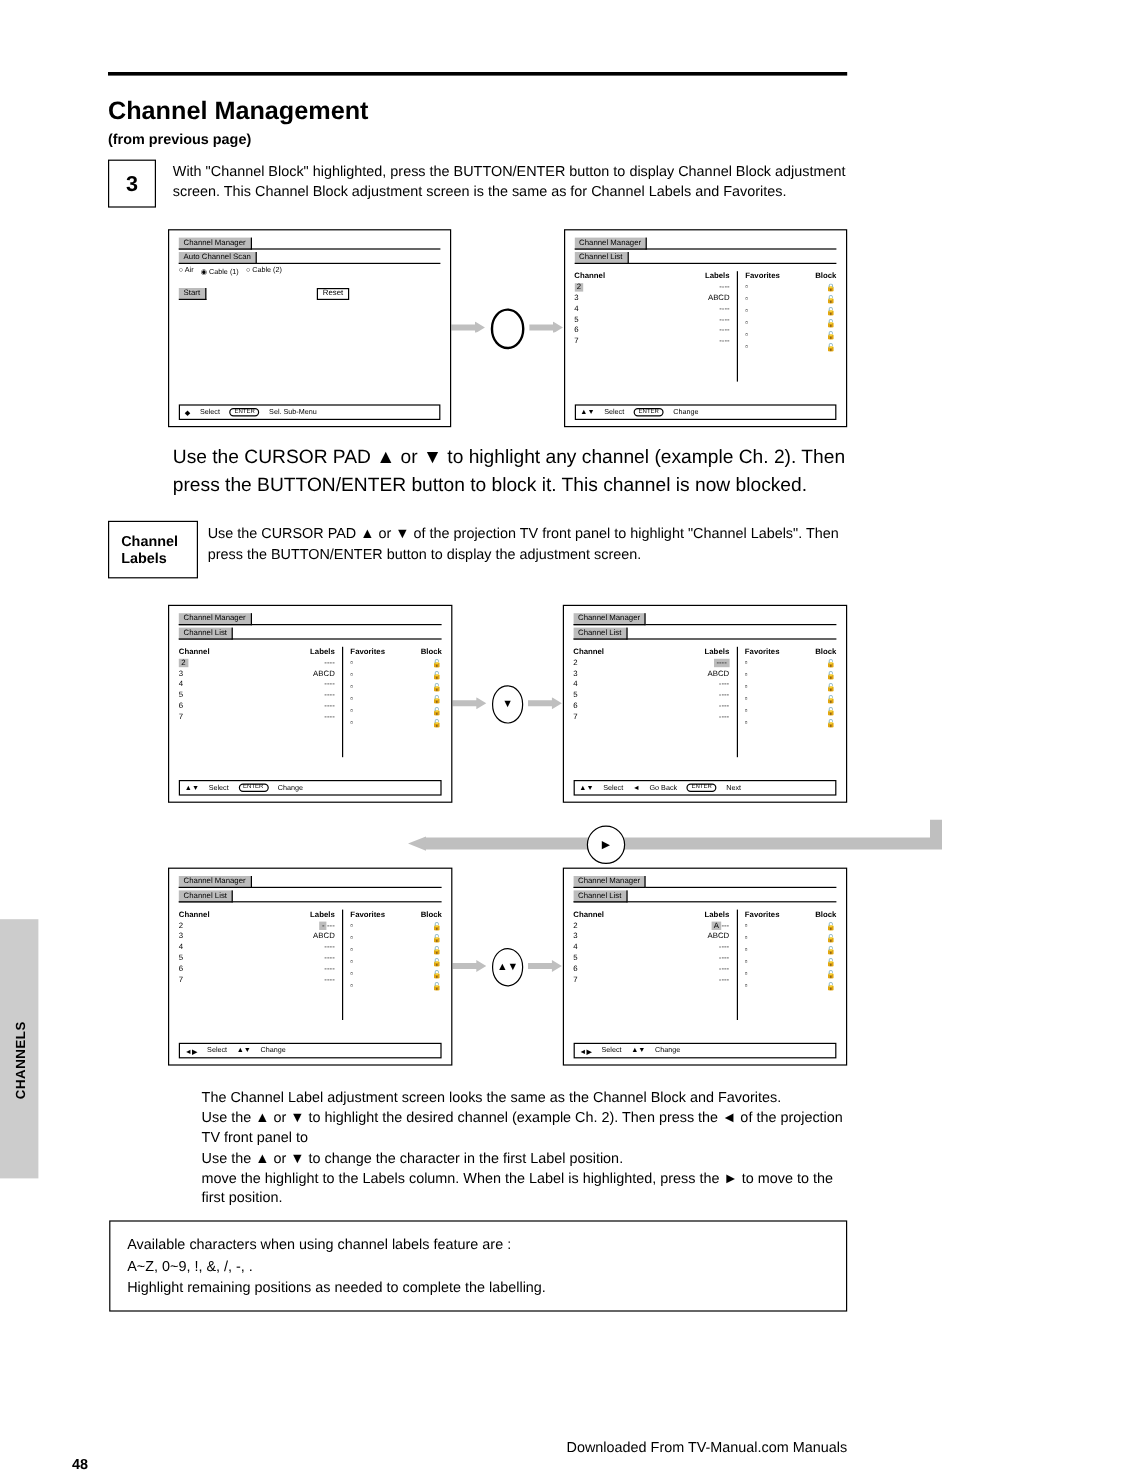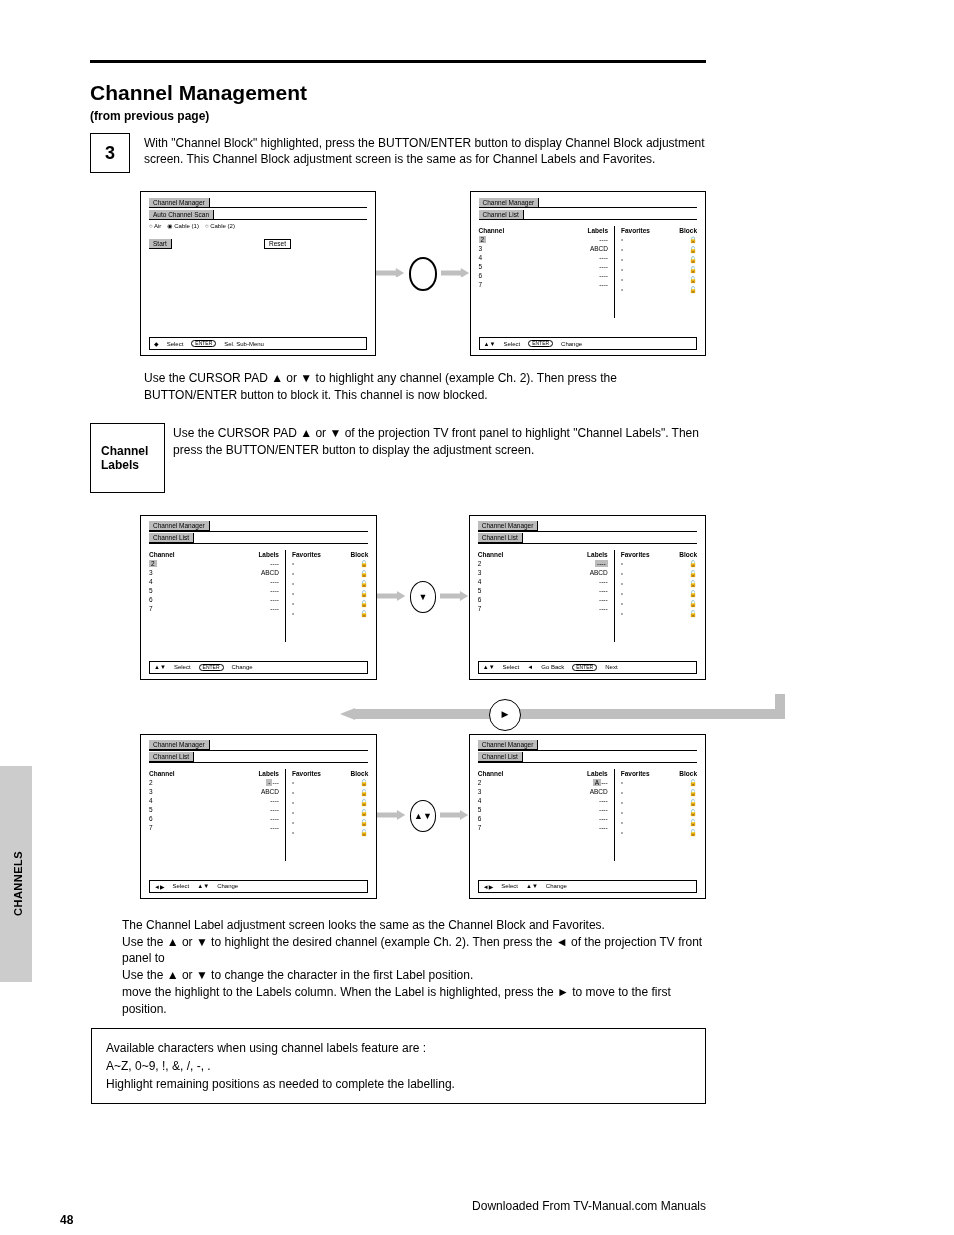--- a/index.html
+++ b/index.html
@@ -23,24 +23,24 @@
   .scr .bar{height:9px;border-bottom:1px solid #000;margin-bottom:2px;display:flex;align-items:center;}
   .scr .hl{background:#bcbcbc;display:inline-block;padding:0 4px;height:9px;line-height:9px;border:1px solid #000;border-top:none;border-left:none;}
   .scr .t2{font-size:6px;margin-top:2px;display:flex;gap:6px;align-items:center;}
   .scr .body{display:flex;margin-top:6px;height:92px;}
   .scr .left{width:63%;padding-right:6px;}
   .scr .right{width:37%;border-left:1px solid #000;padding-left:6px;}
   .scr .line{display:flex;justify-content:space-between;padding:1px 0;}
   .scr .pb{background:#bcbcbc;padding:0 2px;}
   .scr .ftr{position:absolute;left:8px;right:8px;bottom:5px;border:1px solid #000;height:11px;display:flex;align-items:center;padding:0 4px;gap:8px;font-size:6px;}
   .scr .pill{border:1px solid #000;border-radius:4px;padding:0 3px;font-size:5px;line-height:1;}
-  .note-para{font-size:12px;line-height:1.45;margin:6px 0 0 54px;max-width:720px;}
-  .leftlabel{display:inline-block;border:1px solid #000;font-weight:bold;padding:20px 10px;margin-right:8px;vertical-align:top;font-size:12px;}
+  .note-para{font-size:16px;line-height:1.45;margin:6px 0 0 54px;max-width:720px;}
+  .leftlabel{display:inline-block;border:1px solid #000;font-weight:bold;padding:9px 10px;margin-right:8px;vertical-align:top;font-size:12px;}
   .inlineflex{display:flex;align-items:flex-start;margin-top:18px;}
-  .hint{font-size:12px;line-height:1.4;margin-top:18px;margin-left:32px;max-width:740px;}
+  .hint{font-size:12px;line-height:1.4;margin-top:18px;margin-left:78px;max-width:740px;}
   .bigbox{border:1px solid #000;margin:10px 0 0 1px;padding:10px 14px;font-size:12px;line-height:1.5;}
   .pagenum{position:absolute;left:60px;bottom:8px;font-size:12px;font-weight:bold;}
   .brand{position:absolute;right:60px;bottom:22px;font-size:12px;}
 </style>
 </head>
 <body>
 <div class="page">
 
 <div class="rule"></div>
 <div class="title">Channel Management</div>

